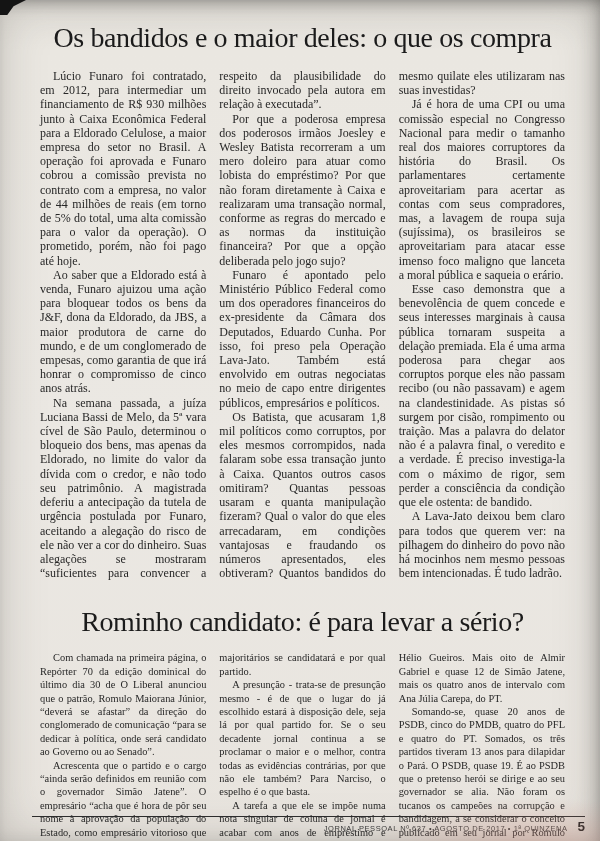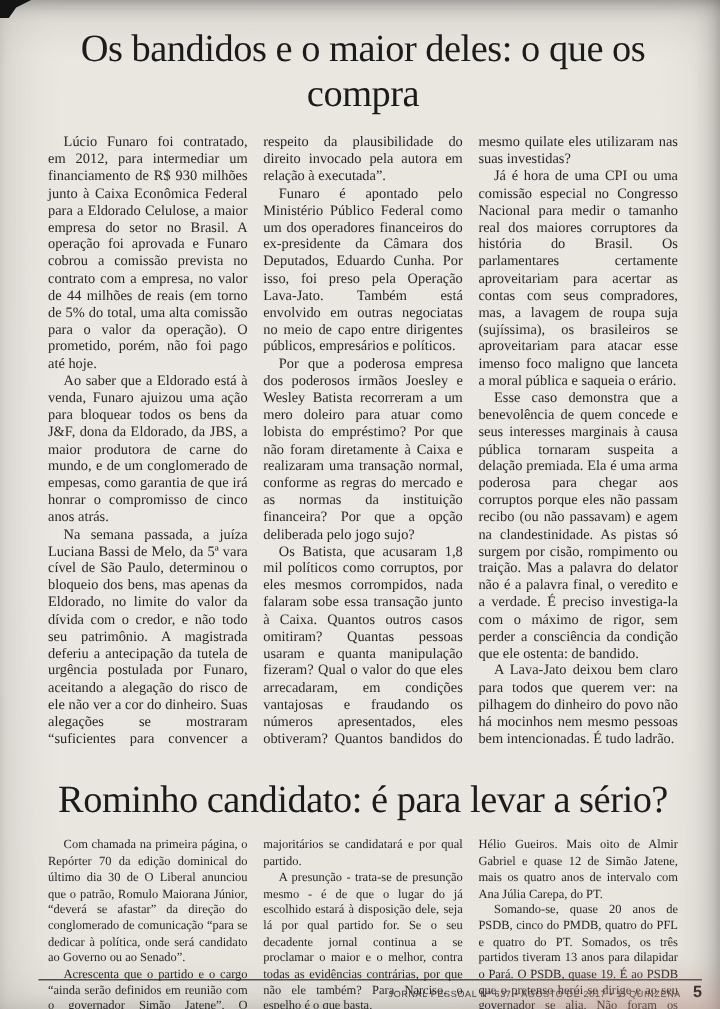--- a/index.html
+++ b/index.html
@@ -26,21 +26,21 @@
   }
   .smudge{
     position:absolute;right:0;bottom:0;width:240px;height:46px;
     background:radial-gradient(ellipse at 72% 115%,rgba(206,143,128,.38),rgba(206,143,128,0) 68%);
     pointer-events:none;
   }
   .article{padding:0 35px 0 40px;}
   .headline{
     font-family:"Liberation Serif", serif;
     font-weight:400;
-    font-size:32px;
+    font-size:28px;
     letter-spacing:-.4px;
     color:#1b1b1b;
     text-align:center;
     margin:0;
   }
   .headline-a{padding-top:22px;margin-bottom:15px;}
   .headline-b{margin:26px 0 13px;}
   .cols{
     column-count:3;
     column-gap:13px;
@@ -73,22 +73,22 @@
 <div class="page">
 
   <div class="corner-blot"></div>
 
   <section class="article">
     <h1 class="headline headline-a">Os bandidos e o maior deles: o que os compra</h1>
     <div class="cols cols-a">
       <p class="para">Lúcio Funaro foi contratado, em 2012, para intermediar um financiamento de R$ 930 milhões junto à Caixa Econômica Federal para a Eldorado Celulose, a maior empresa do setor no Brasil. A operação foi aprovada e Funaro cobrou a comissão prevista no contrato com a empresa, no valor de 44 milhões de reais (em torno de 5% do total, uma alta comissão para o valor da operação). O prometido, porém, não foi pago até hoje.</p>
       <p class="para">Ao saber que a Eldorado está à venda, Funaro ajuizou uma ação para bloquear todos os bens da J&amp;F, dona da Eldorado, da JBS, a maior produtora de carne do mundo, e de um conglomerado de empesas, como garantia de que irá honrar o compromisso de cinco anos atrás.</p>
       <p class="para">Na semana passada, a juíza Luciana Bassi de Melo, da 5ª vara cível de São Paulo, determinou o bloqueio dos bens, mas apenas da Eldorado, no limite do valor da dívida com o credor, e não todo seu patrimônio. A magistrada deferiu a antecipação da tutela de urgência postulada por Funaro, aceitando a alegação do risco de ele não ver a cor do dinheiro. Suas alegações se mostraram “suficientes para convencer a respeito da plausibilidade do direito invocado pela autora em relação à executada”.</p>
+      <p class="para">Por que a poderosa empresa dos poderosos irmãos Joesley e Wesley Batista recorreram a um mero doleiro para atuar como lobista do empréstimo? Por que não foram diretamente à Caixa e realizaram uma transação normal, conforme as regras do mercado e as normas da instituição financeira? Por que a opção deliberada pelo jogo sujo?</p>
       <p class="para">Funaro é apontado pelo Ministério Público Federal como um dos operadores financeiros do ex-presidente da Câmara dos Deputados, Eduardo Cunha. Por isso, foi preso pela Operação Lava-Jato. Também está envolvido em outras negociatas no meio de capo entre dirigentes públicos, empresários e políticos.</p>
-      <p class="para">Por que a poderosa empresa dos poderosos irmãos Joesley e Wesley Batista recorreram a um mero doleiro para atuar como lobista do empréstimo? Por que não foram diretamente à Caixa e realizaram uma transação normal, conforme as regras do mercado e as normas da instituição financeira? Por que a opção deliberada pelo jogo sujo?</p>
       <p class="para">Os Batista, que acusaram 1,8 mil políticos como corruptos, por eles mesmos corrompidos, nada falaram sobe essa transação junto à Caixa. Quantos outros casos omitiram? Quantas pessoas usaram e quanta manipulação fizeram? Qual o valor do que eles arrecadaram, em condições vantajosas e fraudando os números apresentados, eles obtiveram? Quantos bandidos do mesmo quilate eles utilizaram nas suas investidas?</p>
       <p class="para">Já é hora de uma CPI ou uma comissão especial no Congresso Nacional para medir o tamanho real dos maiores corruptores da história do Brasil. Os parlamentares certamente aproveitariam para acertar as contas com seus compradores, mas, a lavagem de roupa suja (sujíssima), os brasileiros se aproveitariam para atacar esse imenso foco maligno que lanceta a moral pública e saqueia o erário.</p>
       <p class="para">Esse caso demonstra que a benevolência de quem concede e seus interesses marginais à causa pública tornaram suspeita a delação premiada. Ela é uma arma poderosa para chegar aos corruptos porque eles não passam recibo (ou não passavam) e agem na clandestinidade. As pistas só surgem por cisão, rompimento ou traição. Mas a palavra do delator não é a palavra final, o veredito e a verdade. É preciso investiga-la com o máximo de rigor, sem perder a consciência da condição que ele ostenta: de bandido.</p>
       <p class="para">A Lava-Jato deixou bem claro para todos que querem ver: na pilhagem do dinheiro do povo não há mocinhos nem mesmo pessoas bem intencionadas. É tudo ladrão.</p>
     </div>
   </section>
 
   <section class="article">
     <h1 class="headline headline-b">Rominho candidato: é para levar a sério?</h1>
     <div class="cols cols-b">

